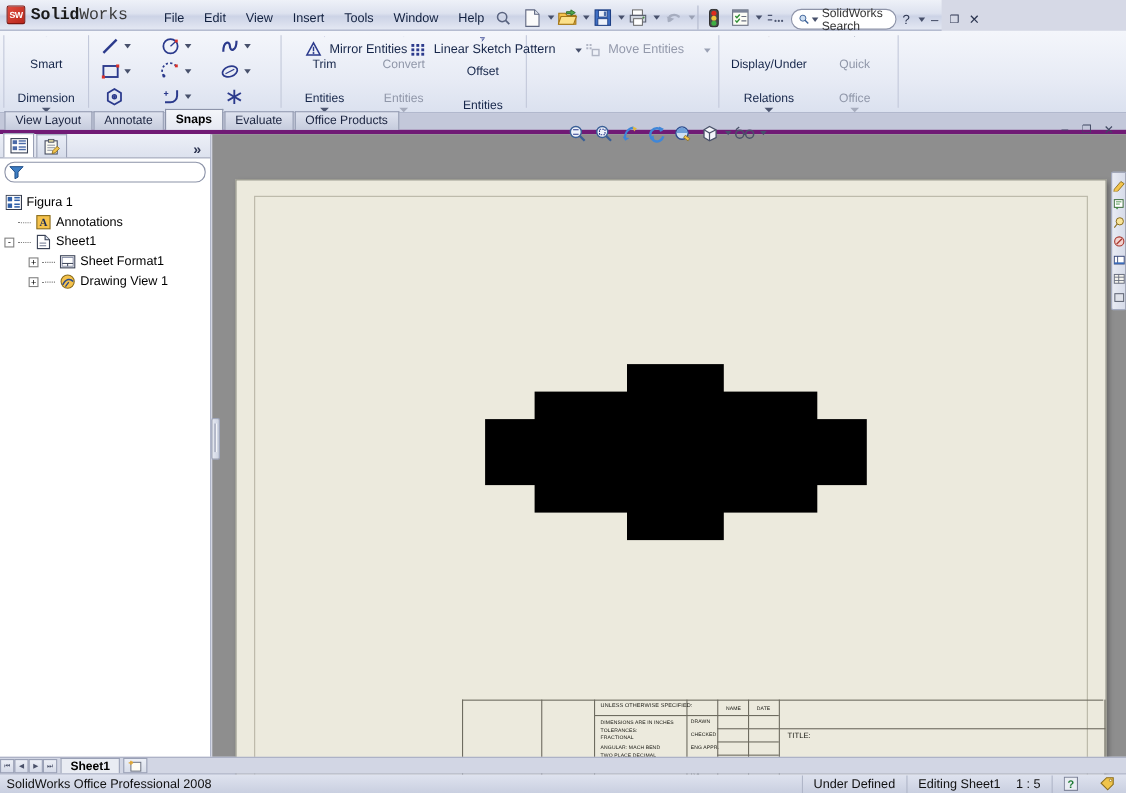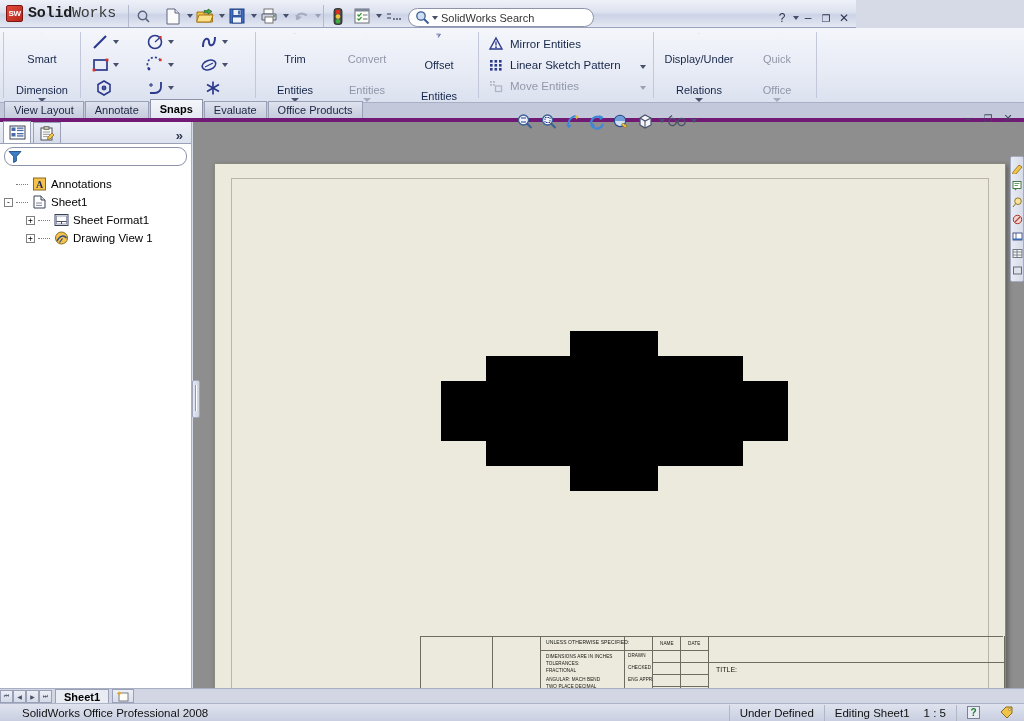--- a/index.html
+++ b/index.html
@@ -73,21 +73,21 @@
   .rb-big .lbl { margin-top: 19px; }
   .rb-drop { width: 0; height: 0; margin-top: 2px;
     border-left: 4px solid transparent; border-right: 4px solid transparent;
     border-top: 4px solid #4c5570; }
   .rb-drop.dim { border-top-color: #a6acbd; }
   .rb-icons-grid { display: grid; grid-template-columns: repeat(3, 1fr);
     grid-template-rows: repeat(3, 1fr); align-items: center;
     padding: 3px 2px; }
   .rb-cell { display: flex; align-items: center; justify-content: center;
     width: 38px; height: 22px; }
-  .rb-list { display: flex; flex-direction: column; justify-content: flex-end;
+  .rb-list { display: flex; flex-direction: row; justify-content: flex-end;
     padding: 6px 4px; }
   .rb-row { display: flex; align-items: center; height: 22px; color: #16264a; font-size: 11.5px; }
   .rb-row.dim { color: #9399ab; }
   .rb-row .ico { width: 20px; height: 18px; display: flex; align-items: center;
     justify-content: center; margin-right: 4px; }
   .rb-row .txt { white-space: nowrap; }
   .rb-row .rcaret { margin-left: auto; padding-left: 16px; }
 
   
   .cmdtabs {
@@ -206,40 +206,49 @@
   .addsheet { width: 22px; height: 14px; border: 1px solid #9aa1b6;
     background: linear-gradient(to bottom,#eceff6,#d8dde9); margin-left: 3px;
     display: flex; align-items: center; justify-content: center; }
 
   .statusbar {
     position: absolute; left: 0; bottom: 0; width: 1024px; height: 18px;
     background: linear-gradient(to bottom,#dfe3ef,#c9cfe0);
     border-top: 1px solid #aeb4c7; display: flex; align-items: center;
     font-size: 11.5px; color: #111;
   }
-  .sb-left { padding-left: 22px; text-align: center; }
+  .sb-left { padding-left: 6px; text-align: center; }
   .sb-right { margin-left: auto; display: flex; align-items: center; }
   .sb-cell { padding: 0 10px; border-left: 1px solid #b0b6c8; height: 16px;
     display: flex; align-items: center; }
 
   svg { display: block; }
 </style>
 </head>
 <body>
 
 <div id="app">
 
   <div class="menubar">
     <div class="sw-logo">
       <div class="sw-cube">
           <span>SW</span>
         </div>
       <div class="sw-name"><span>Solid</span><span class="lite">Works</span></div>
     </div>
     <div class="menu-sep"></div>
+    <div class="menu-items">
+      <div class="menu-item">File</div>
+      <div class="menu-item">Edit</div>
+      <div class="menu-item">View</div>
+      <div class="menu-item">Insert</div>
+      <div class="menu-item">Tools</div>
+      <div class="menu-item">Window</div>
+      <div class="menu-item">Help</div>
+    </div>
 
     <div class="mb-icon">
       <svg width="15" height="15" viewBox="0 0 15 15">
           <circle cx="6.5" cy="6.5" r="4.2" fill="none" stroke="#5a6480" stroke-width="1.4"></circle>
           <line x1="9.4" y1="9.4" x2="13" y2="13" stroke="#5a6480" stroke-width="1.6"></line>
         </svg>
     </div>
 
     <div class="tb-group" style="margin-left:6px;">
 
@@ -579,20 +588,36 @@
     </div>
 
     <div class="lp-filter">
       <svg width="14" height="13" viewBox="0 0 14 13">
           <path d="M1 1.5 h12 l-4.6 5 v4.5 l-2.8 1.5 v-6 z" fill="#3d7ec4" stroke="#1f4d86" stroke-width="0.9"></path>
         </svg>
       <input style="border: none; outline: none; flex: 1 1 0%; font-size: 11px; font-family: &quot;Liberation Sans&quot;, sans-serif; background: transparent;" placeholder="">
     </div>
 
     <div class="tree">
+      <div class="tnode">
+        <span class="tico">
+          <svg width="15" height="14" viewBox="0 0 15 14">
+              <rect x="0.5" y="0.5" width="14" height="13" fill="#fff" stroke="#32394b" stroke-width="1"></rect>
+              <g fill="#2f5fa8">
+                <rect x="2" y="2" width="4" height="4"></rect>
+                <rect x="8" y="2" width="5" height="1.4"></rect>
+                <rect x="8" y="4.4" width="5" height="1.4"></rect>
+                <rect x="2" y="8" width="4" height="4"></rect>
+                <rect x="8" y="8" width="5" height="1.4"></rect>
+                <rect x="8" y="10.4" width="5" height="1.4"></rect>
+              </g>
+            </svg>
+        </span>
+        <span>Figura 1</span>
+      </div>
 
       <div class="tnode">
         <span class="spacer12"></span>
           <span class="dots"></span>
         <span class="tico">
           <svg width="15" height="14" viewBox="0 0 15 14">
               <rect x="1.5" y="1" width="12" height="12" fill="#f5c24c" stroke="#8a6c1c" stroke-width="1"></rect>
               <text x="7.5" y="10.5" font-size="10" font-family="'Liberation Serif',serif" font-weight="bold" fill="#1b2a55" text-anchor="middle">A</text>
             </svg>
         </span>

